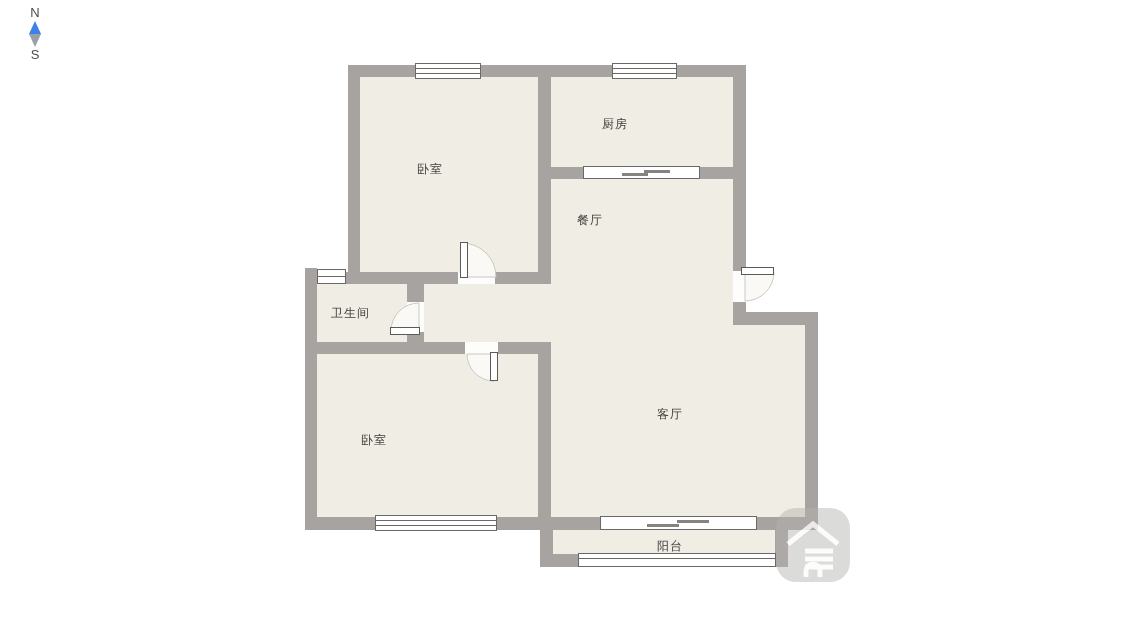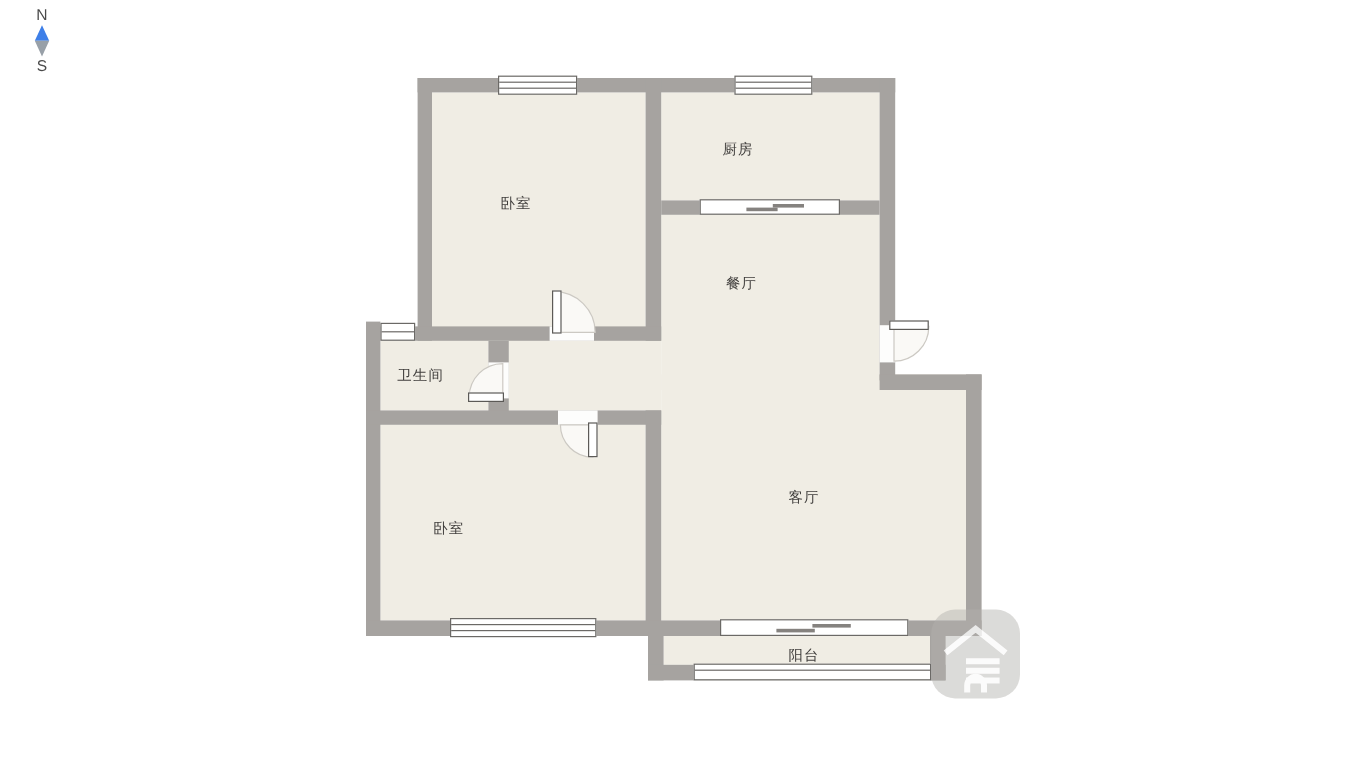--- a/index.html
+++ b/index.html
@@ -105,21 +105,21 @@
     <span class="dash" style="left:38px;top:6px;width:26px;"></span>
     <span class="dash" style="left:60px;top:3px;width:26px;"></span>
   </div>
   <div class="slide" style="left:600px;top:516px;width:157px;height:14px;">
     <span class="dash" style="left:46px;top:7px;width:32px;"></span>
     <span class="dash" style="left:76px;top:3px;width:32px;"></span>
   </div>
 
   <div class="room-label" style="left:417px;top:161px;">卧室</div>
   <div class="room-label" style="left:602px;top:116px;">厨房</div>
-  <div class="room-label" style="left:605px;top:212px;margin-top:16px;">餐厅</div>
+  <div class="room-label" style="left:577px;top:212px;">餐厅</div>
   <div class="room-label" style="left:331px;top:305px;">卫生间</div>
   <div class="room-label" style="left:361px;top:432px;">卧室</div>
   <div class="room-label" style="left:657px;top:406px;">客厅</div>
   <div class="room-label" style="left:657px;top:538px;">阳台</div>
 
   <svg class="watermark" viewBox="0 0 76 76">
     <rect x="1" y="1" width="74" height="74" rx="20" style="fill:var(--wmark)" opacity="0.55"></rect>
     <g fill="none" stroke="#ffffff" stroke-width="5" opacity="0.9">
       <path d="M 13 37 L 38 17 L 63 37"></path>
       <path d="M 30 44 L 58 44"></path>

